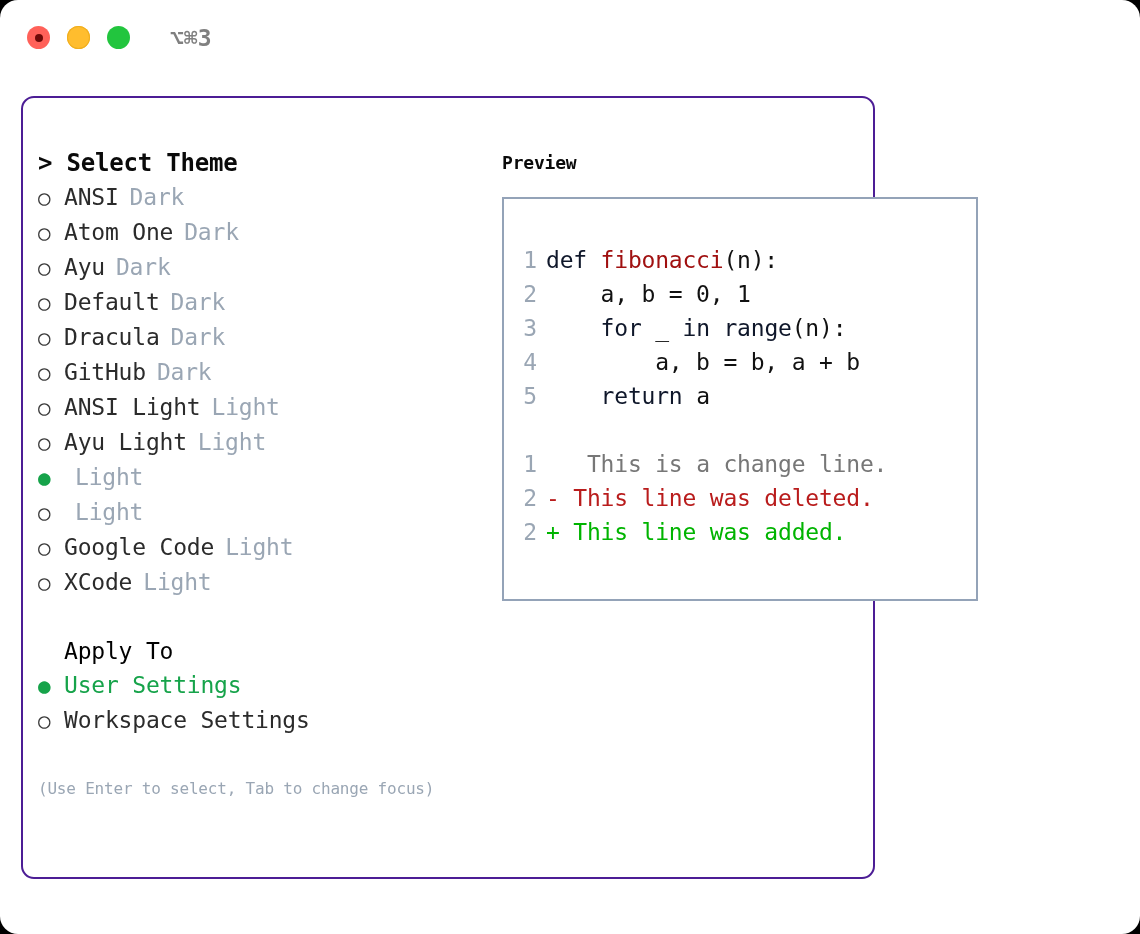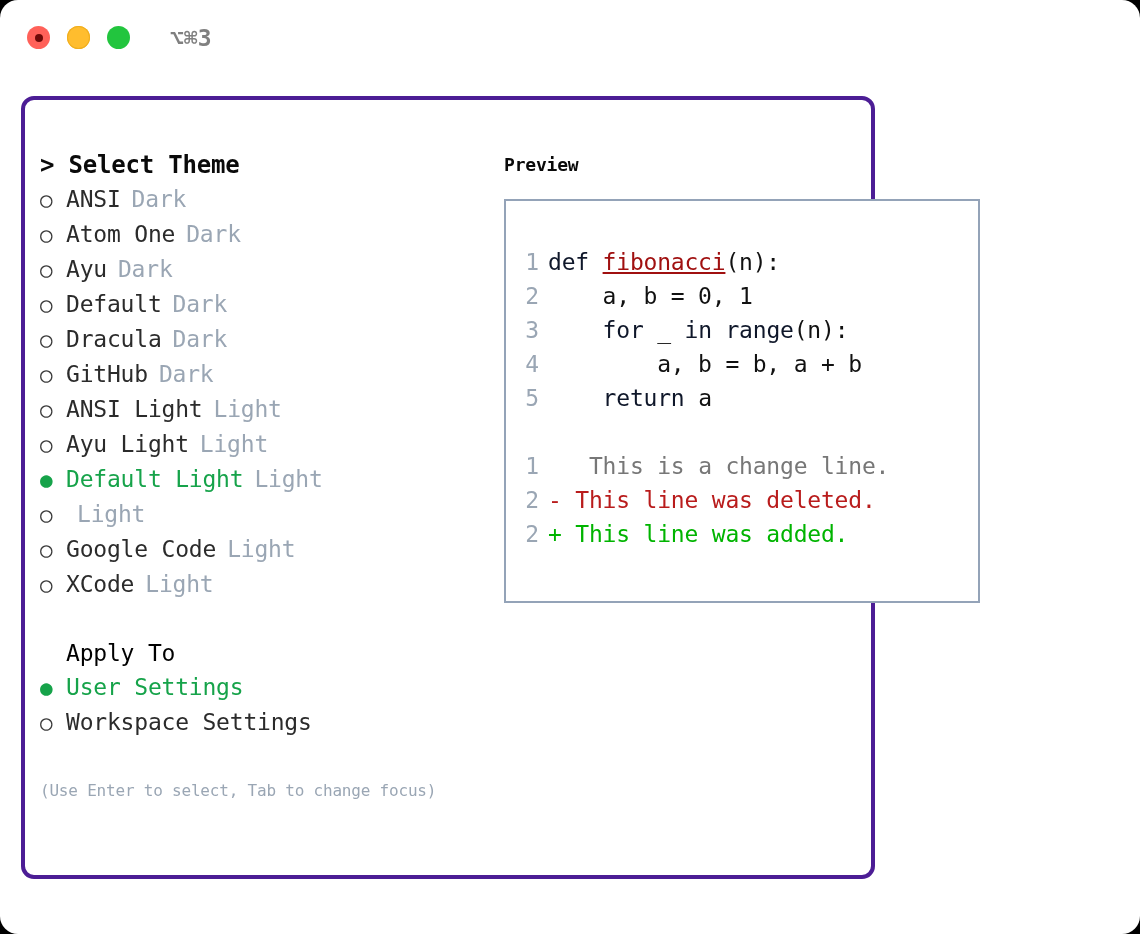--- a/index.html
+++ b/index.html
@@ -58,21 +58,21 @@
     color: #808080;
     letter-spacing: 0px;
     line-height: 28px;
   }
 
   
   .panel {
     position: absolute;
     left: 21px; top: 96px;
     width: 854px; height: 783px;
-    border: 4px solid #4c1d95;
+    border: 2px solid #4c1d95;
     border-radius: 13px;
     background: #ffffff;
   }
 
   .columns {
     position: absolute;
     left: 0; top: 0;
     width: 100%; height: 100%;
   }
 
@@ -165,21 +165,21 @@
     letter-spacing: -0.2px;
   }
   .lineno {
     flex: 0 0 42px;
     text-align: right;
     color: #9aa6b4;
     padding-right: 9px;
   }
   .code-body { color: #111111; }
   .kw   { color: #0f172a; }
-  .fn   { color: #a01010; text-decoration: underline; }
+  .fn   { color: #a01010; }
   .plain{ color: #111111; }
 
   .gap { height: 34px; }
 
   .diff-ctx { color: #777777; }
   .diff-del { color: #b91c1c; }
   .diff-add { color: #00b400; }
 </style>
 </head>
 <body>
@@ -206,21 +206,21 @@
 
         <div class="theme-list" id="theme-list">
             <div class="row"><span class="marker">○</span><span class="name">ANSI</span><span class="cat">Dark</span></div>
             <div class="row"><span class="marker">○</span><span class="name">Atom One</span><span class="cat">Dark</span></div>
             <div class="row"><span class="marker">○</span><span class="name">Ayu</span><span class="cat">Dark</span></div>
             <div class="row"><span class="marker">○</span><span class="name">Default</span><span class="cat">Dark</span></div>
             <div class="row"><span class="marker">○</span><span class="name">Dracula</span><span class="cat">Dark</span></div>
             <div class="row"><span class="marker">○</span><span class="name">GitHub</span><span class="cat">Dark</span></div>
             <div class="row"><span class="marker">○</span><span class="name">ANSI Light</span><span class="cat">Light</span></div>
             <div class="row"><span class="marker">○</span><span class="name">Ayu Light</span><span class="cat">Light</span></div>
-            <div class="row"><span class="marker sel">●</span><span class="name sel">Default Light</span><span class="cat">Light</span></div>
+            <div class="row"><span class="marker sel">●</span><span class="cat">Light</span></div>
             <div class="row"><span class="marker">○</span><span class="cat">Light</span></div>
             <div class="row"><span class="marker">○</span><span class="name">Google Code</span><span class="cat">Light</span></div>
             <div class="row"><span class="marker">○</span><span class="name">XCode</span><span class="cat">Light</span></div>
           </div>
 
         <div class="apply-block">
           <div class="apply-title">Apply To</div>
           <div id="apply-list">
               <div class="row"><span class="marker sel">●</span><span class="name sel">User Settings</span></div>
               <div class="row"><span class="marker">○</span><span class="name">Workspace Settings</span></div>

